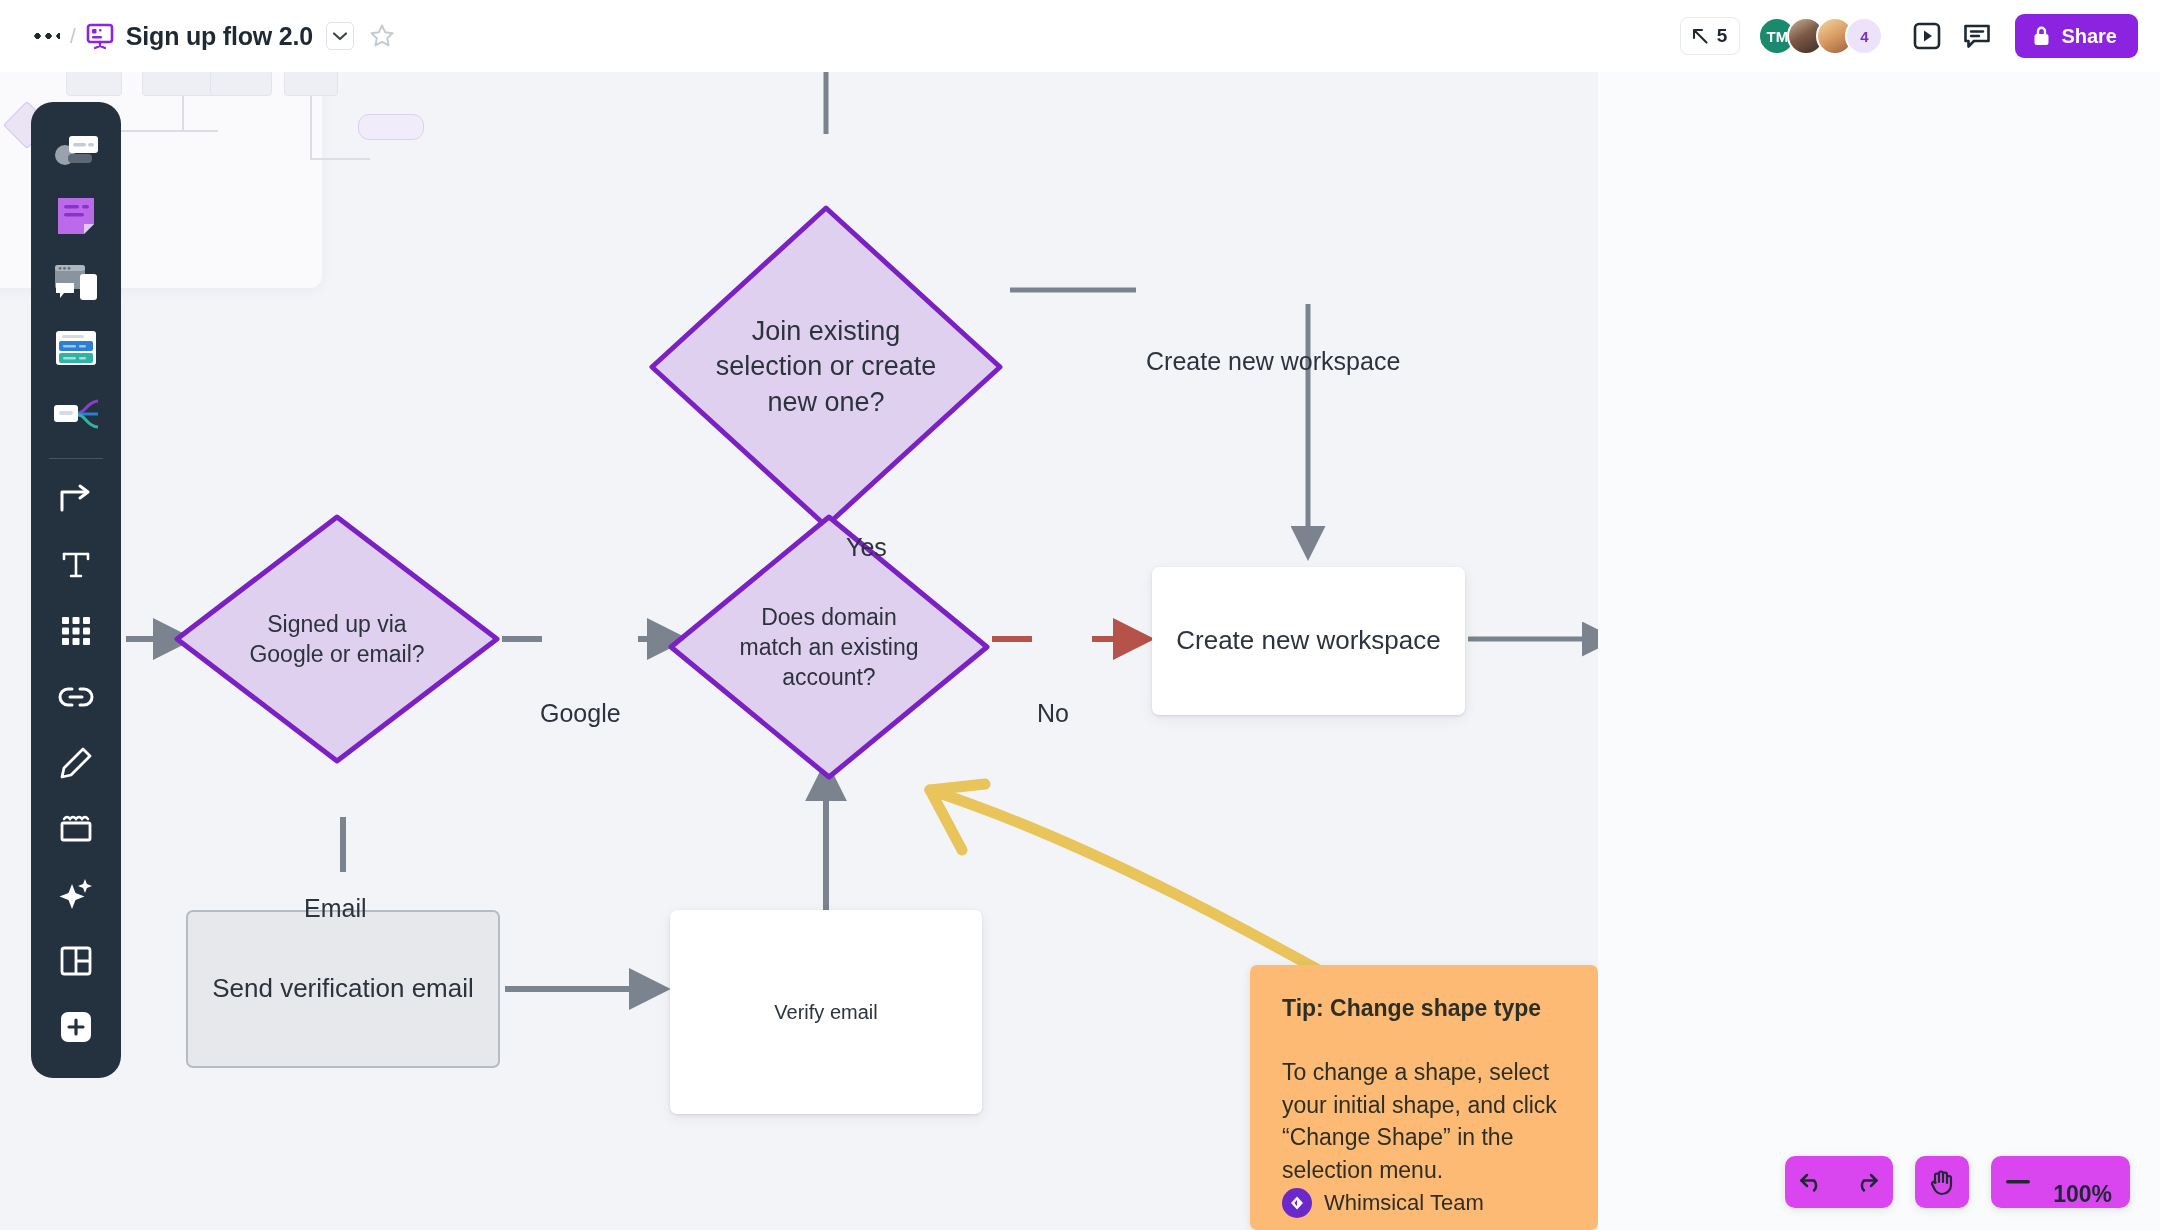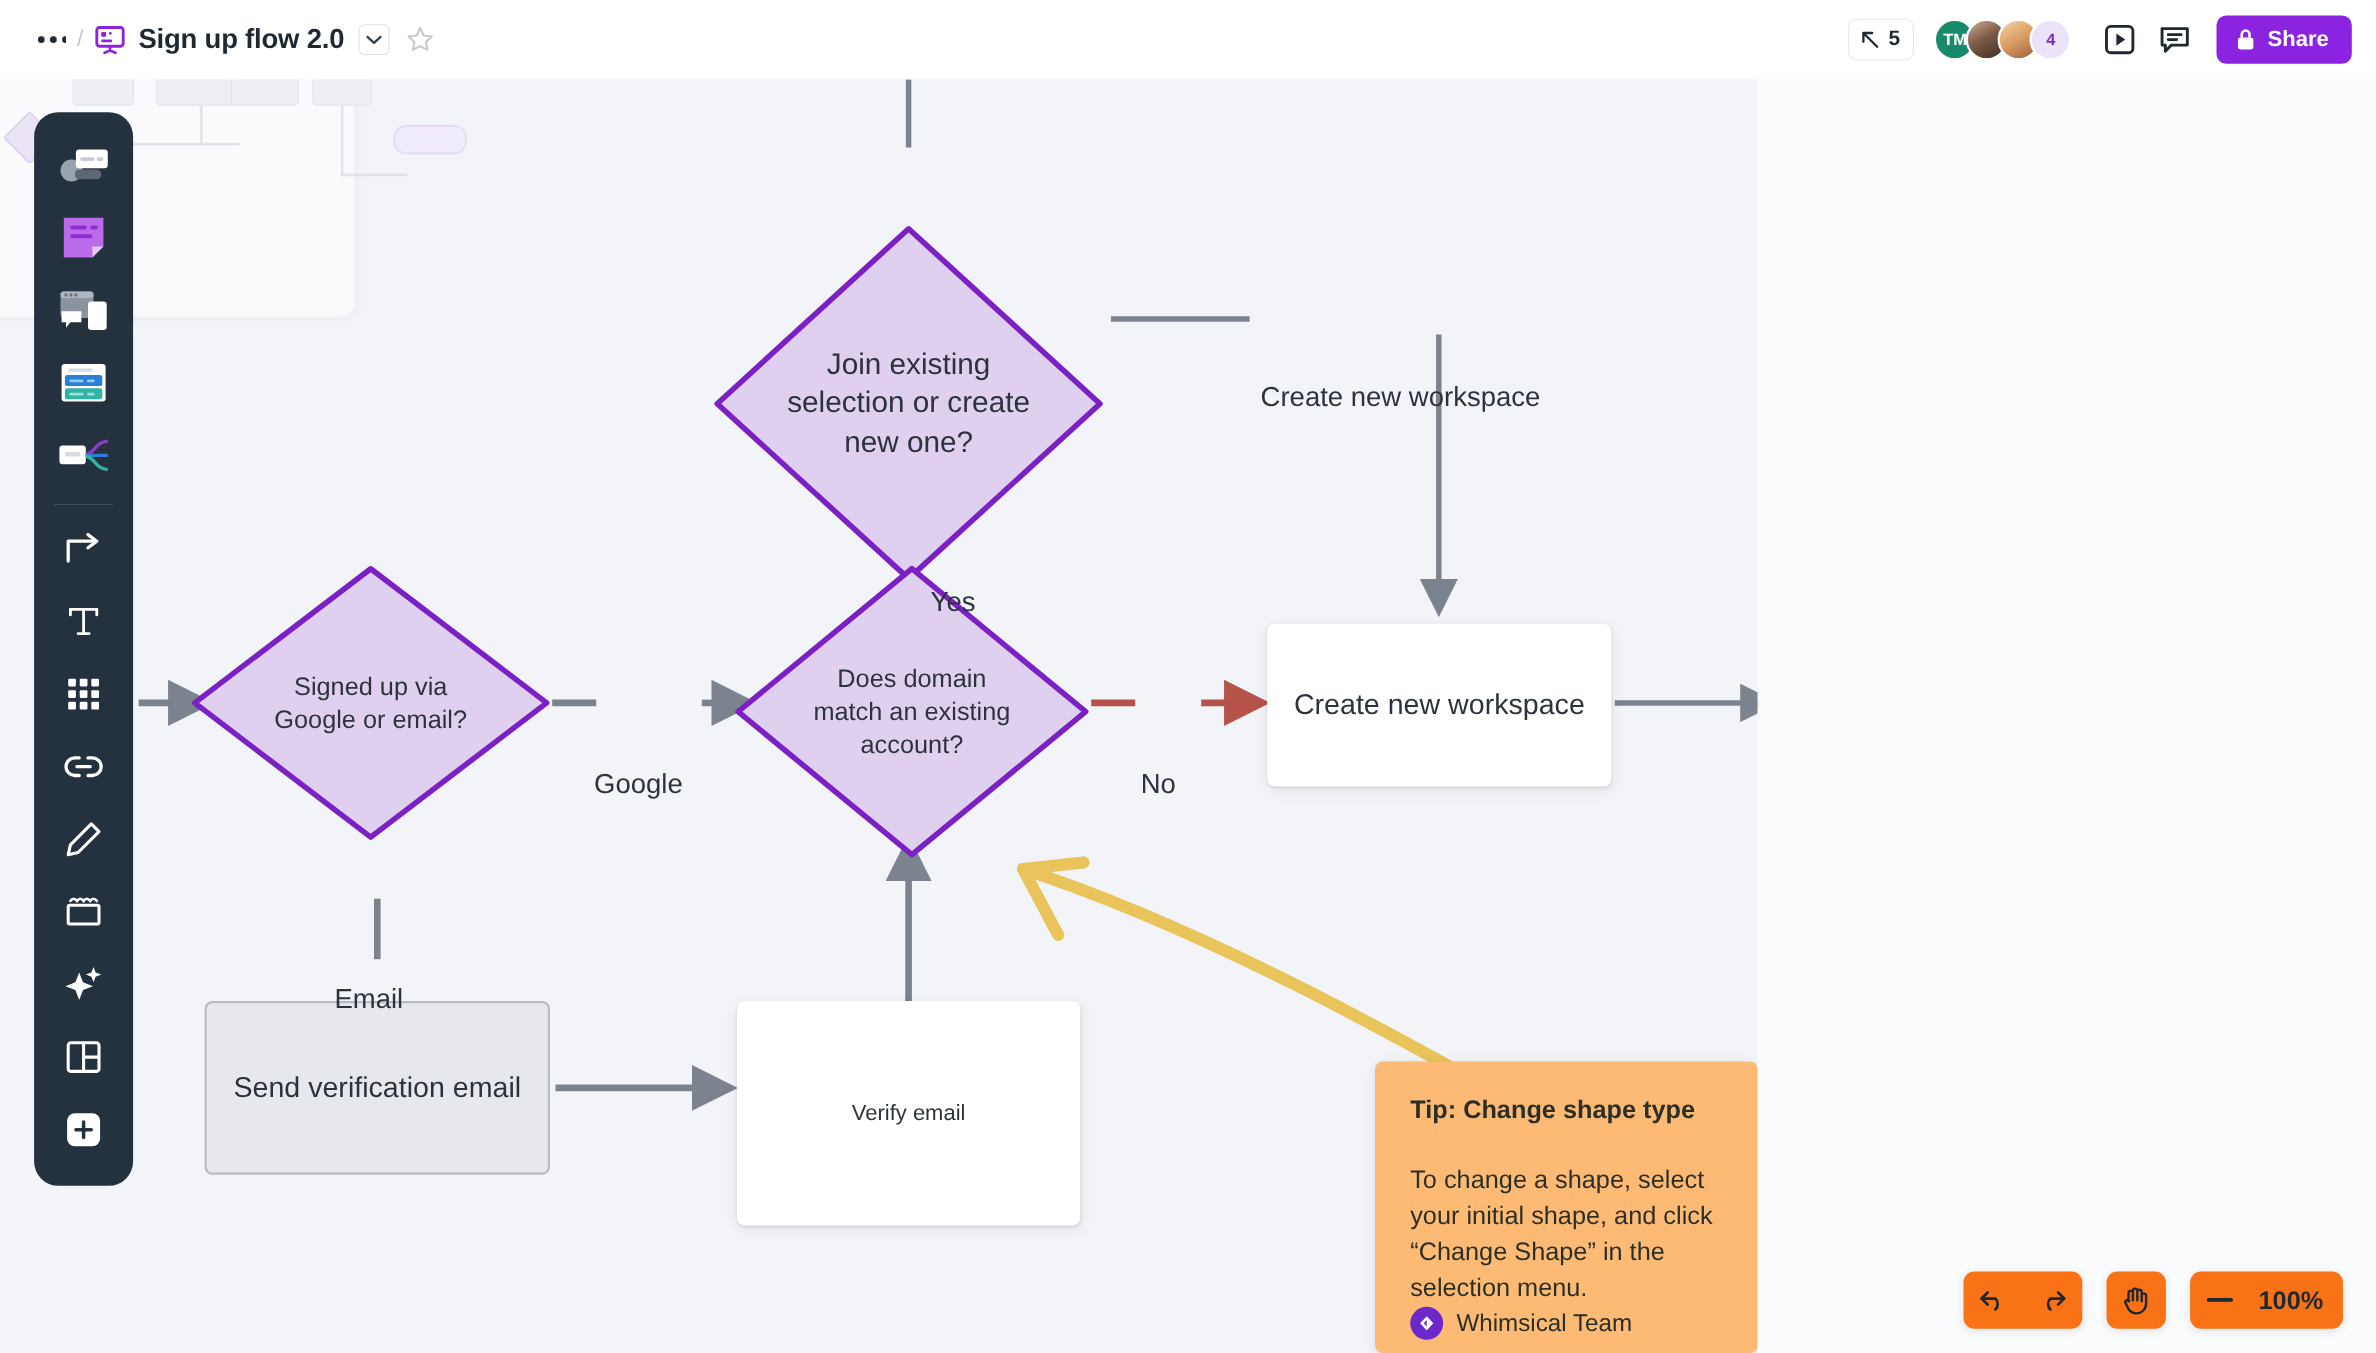--- a/index.html
+++ b/index.html
@@ -147,21 +147,21 @@
     width: 30px; height: 30px; border-radius: 50%; background: #6d28c9;
     display: flex; align-items: center; justify-content: center;
   }
   .tip-author { font-size: 22px; font-weight: 400; color: #2c2f25; }
 
   
   .bottom-ctrls {
     position: absolute; right: 30px; bottom: 22px; display: flex; align-items: center; gap: 22px; z-index: 55;
   }
   .ctrl-group {
-    display: flex; align-items: center; background: #f97316; border-radius: 10px;
+    display: flex; align-items: flex-end; background: #d946ef; border-radius: 10px;
     box-shadow: 0 2px 8px rgba(30,40,60,.12);
   }
   .ctrl-btn {
     width: 54px; height: 52px; display: flex; align-items: center; justify-content: center; cursor: pointer;
   }
   .zoom-val { font-size: 23px; font-weight: 600; color: #1f2933; padding: 0 18px 0 8px; cursor: pointer; }
 </style>
 </head>
 <body>
 

